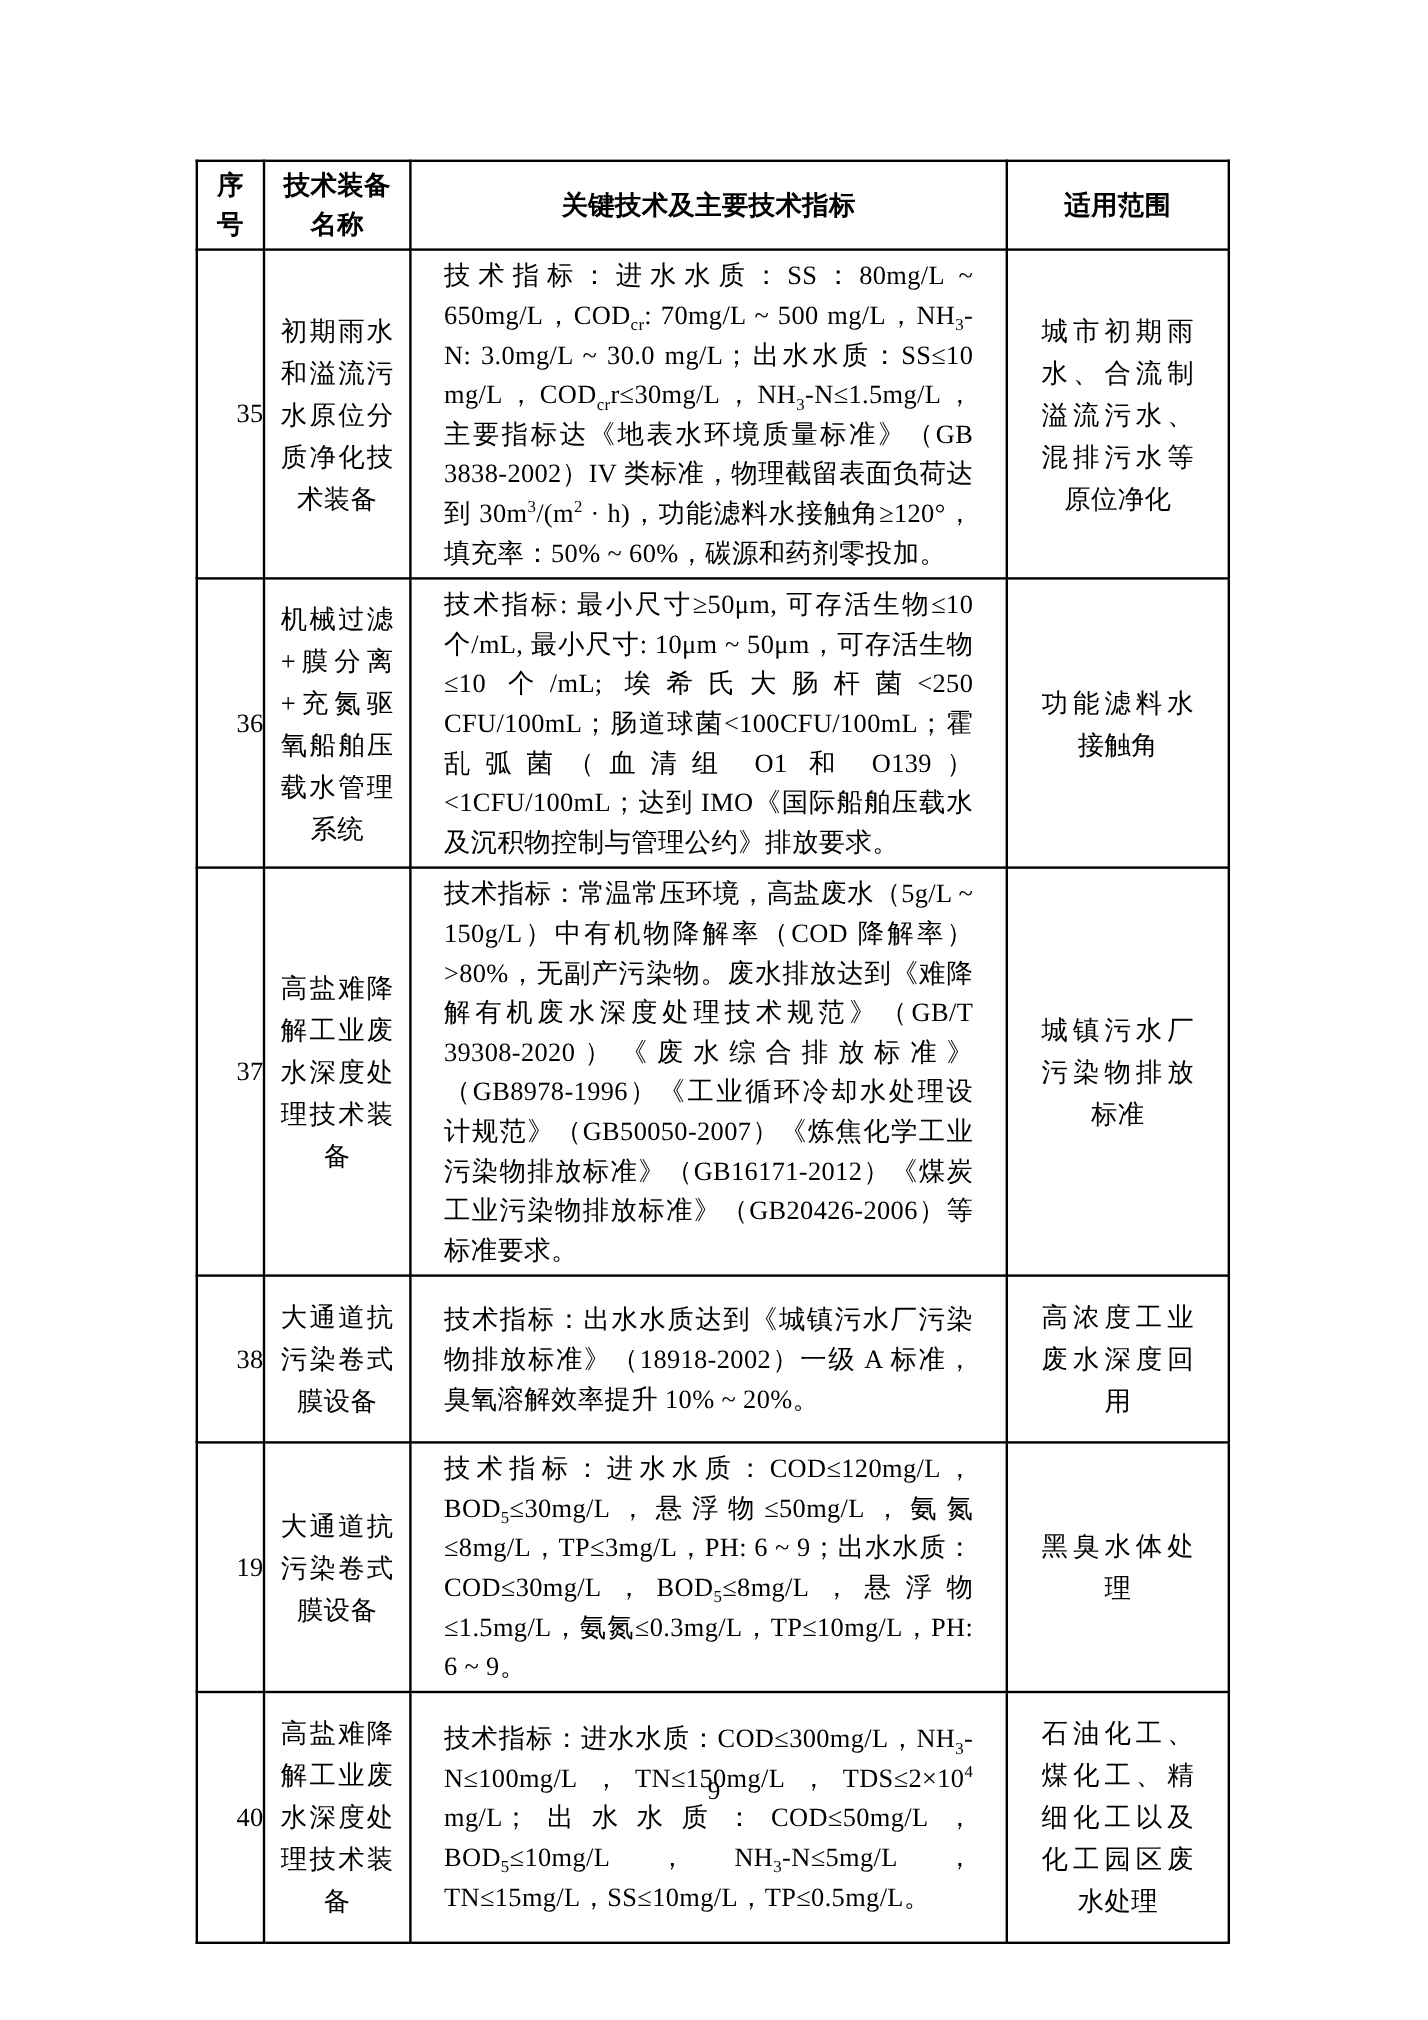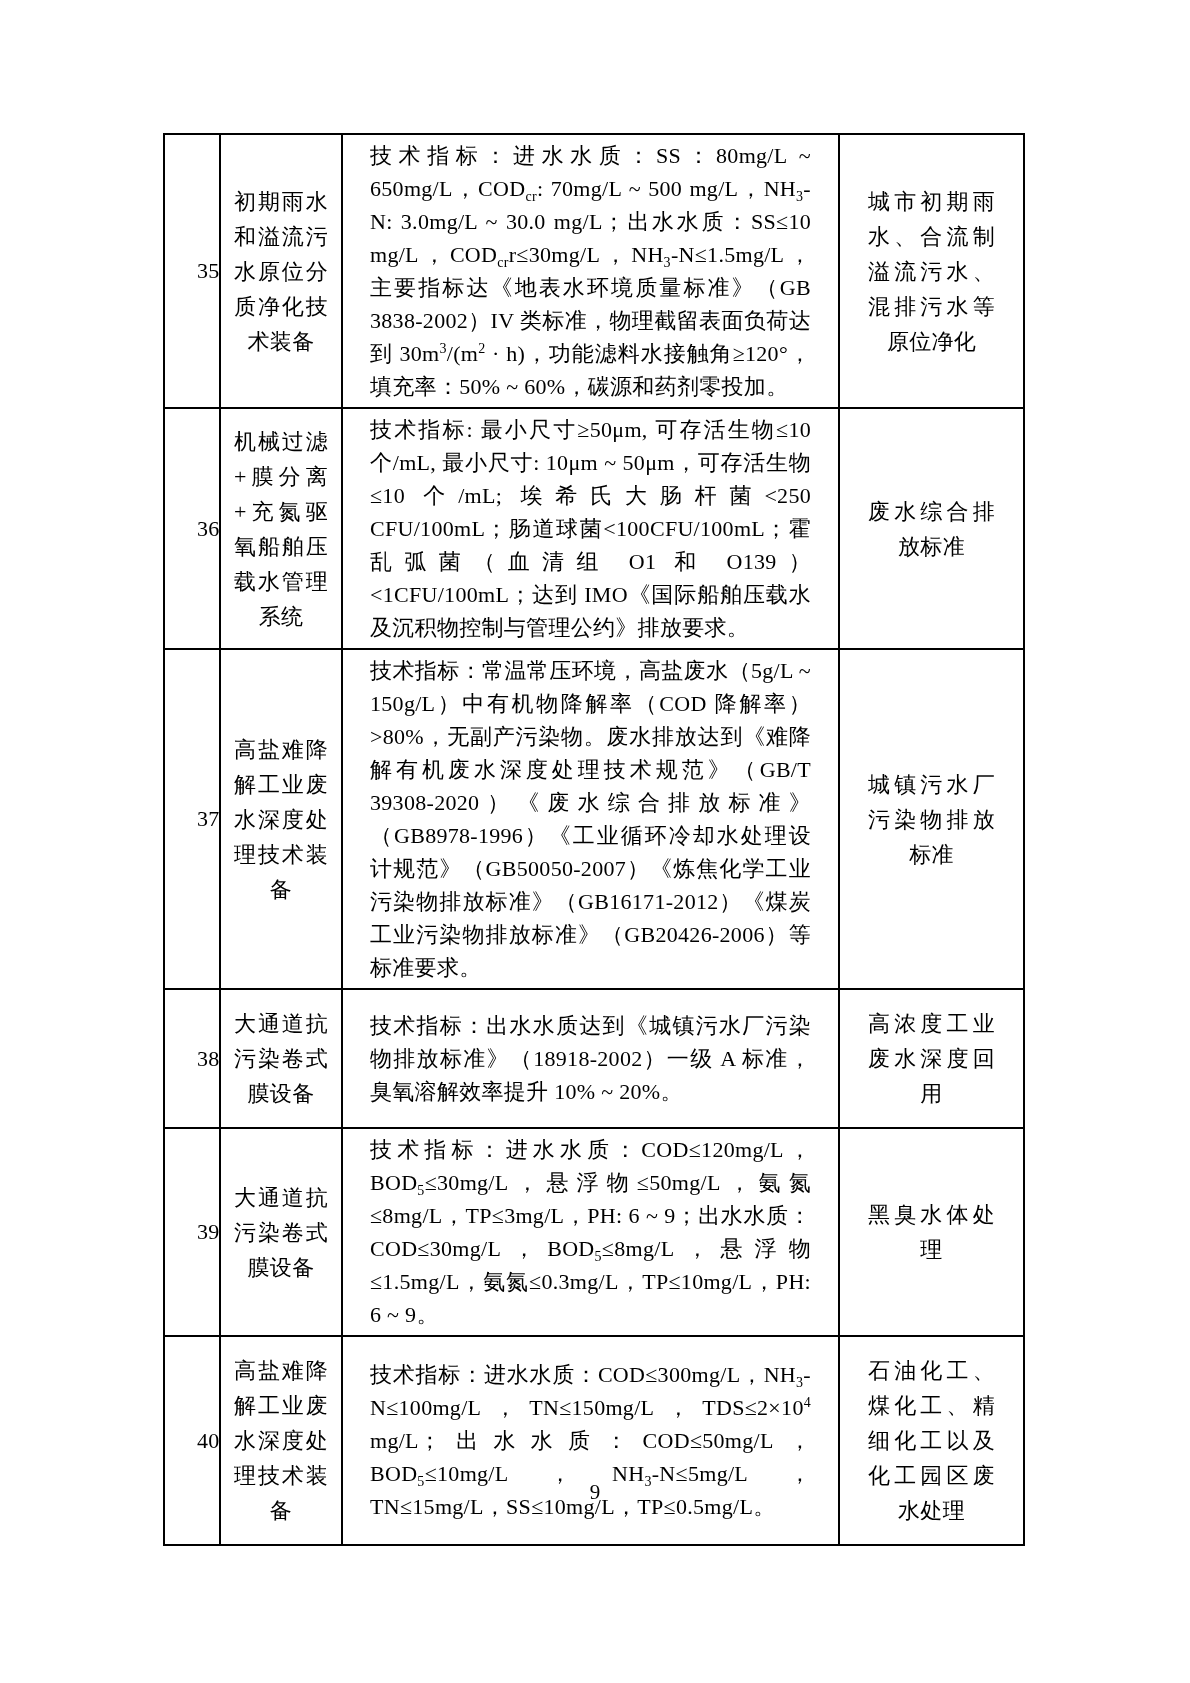--- a/index.html
+++ b/index.html
@@ -86,46 +86,52 @@
 <body>
 
 <table class="doc-table">
   <colgroup>
     <col class="c-no">
       <col class="c-name">
       <col class="c-tech">
       <col class="c-scope">
   </colgroup>
   <tbody>
+      <tr class="h-header">
+    <th class="th-no">序号</th>
+    <th class="th-name">技术装备名称</th>
+    <th class="th-tech">关键技术及主要技术指标</th>
+    <th class="th-scope">适用范围</th>
+  </tr>
   <tr class="h-r35">
     <td class="cell-no">35</td>
     <td class="cell-name">初期雨水和溢流污水原位分质净化技术装备</td>
     <td class="cell-tech">技术指标：进水水质：SS：80mg/L ~ 650mg/L，COD<sub>cr</sub>: 70mg/L ~ 500 mg/L，NH<sub>3</sub>-N: 3.0mg/L ~ 30.0 mg/L；出水水质：SS≤10 mg/L，COD<sub>cr</sub>r≤30mg/L，NH<sub>3</sub>-N≤1.5mg/L，主要指标达《地表水环境质量标准》（GB 3838-2002）IV 类标准，物理截留表面负荷达到 30m<sup>3</sup>/(m<sup>2</sup> · h)，功能滤料水接触角≥120°，填充率：50% ~ 60%，碳源和药剂零投加。</td>
     <td class="cell-scope">城市初期雨水、合流制溢流污水、混排污水等原位净化</td>
   </tr>
   <tr class="h-r36">
     <td class="cell-no">36</td>
     <td class="cell-name">机械过滤+膜分离+充氮驱氧船舶压载水管理系统</td>
     <td class="cell-tech">技术指标: 最小尺寸≥50μm, 可存活生物≤10 个/mL, 最小尺寸: 10μm ~ 50μm，可存活生物≤10 个/mL; 埃希氏大肠杆菌&lt;250 CFU/100mL；肠道球菌&lt;100CFU/100mL；霍乱弧菌（血清组 O1 和 O139）&lt;1CFU/100mL；达到 IMO《国际船舶压载水及沉积物控制与管理公约》排放要求。</td>
-    <td class="cell-scope">废水综合排放标准</td>
+    <td class="cell-scope">功能滤料水接触角</td>
   </tr>
   <tr class="h-r37">
     <td class="cell-no">37</td>
     <td class="cell-name">高盐难降解工业废水深度处理技术装备</td>
     <td class="cell-tech">技术指标：常温常压环境，高盐废水（5g/L ~ 150g/L）中有机物降解率（COD 降解率）&gt;80%，无副产污染物。废水排放达到《难降解有机废水深度处理技术规范》（GB/T 39308-2020）《废水综合排放标准》（GB8978-1996）《工业循环冷却水处理设计规范》（GB50050-2007）《炼焦化学工业污染物排放标准》（GB16171-2012）《煤炭工业污染物排放标准》（GB20426-2006）等标准要求。</td>
     <td class="cell-scope">城镇污水厂污染物排放标准</td>
   </tr>
   <tr class="h-r38">
     <td class="cell-no">38</td>
     <td class="cell-name">大通道抗污染卷式膜设备</td>
     <td class="cell-tech">技术指标：出水水质达到《城镇污水厂污染物排放标准》（18918-2002）一级 A 标准，臭氧溶解效率提升 10% ~ 20%。</td>
     <td class="cell-scope">高浓度工业废水深度回用</td>
   </tr>
   <tr class="h-r39">
-    <td class="cell-no">39</td>
+    <td class="cell-no">19</td>
     <td class="cell-name">大通道抗污染卷式膜设备</td>
     <td class="cell-tech">技术指标：进水水质：COD≤120mg/L，BOD<sub>5</sub>≤30mg/L，悬浮物≤50mg/L，氨氮≤8mg/L，TP≤3mg/L，PH: 6 ~ 9；出水水质：COD≤30mg/L，BOD<sub>5</sub>≤8mg/L，悬浮物≤1.5mg/L，氨氮≤0.3mg/L，TP≤10mg/L，PH: 6 ~ 9。</td>
     <td class="cell-scope">黑臭水体处理</td>
   </tr>
   <tr class="h-r40">
     <td class="cell-no">40</td>
     <td class="cell-name">高盐难降解工业废水深度处理技术装备</td>
     <td class="cell-tech">技术指标：进水水质：COD≤300mg/L，NH<sub>3</sub>-N≤100mg/L，TN≤150mg/L，TDS≤2×10<sup>4</sup> mg/L；出水水质：COD≤50mg/L，BOD<sub>5</sub>≤10mg/L，NH<sub>3</sub>-N≤5mg/L，TN≤15mg/L，SS≤10mg/L，TP≤0.5mg/L。</td>
     <td class="cell-scope">石油化工、煤化工、精细化工以及化工园区废水处理</td>
   </tr>

